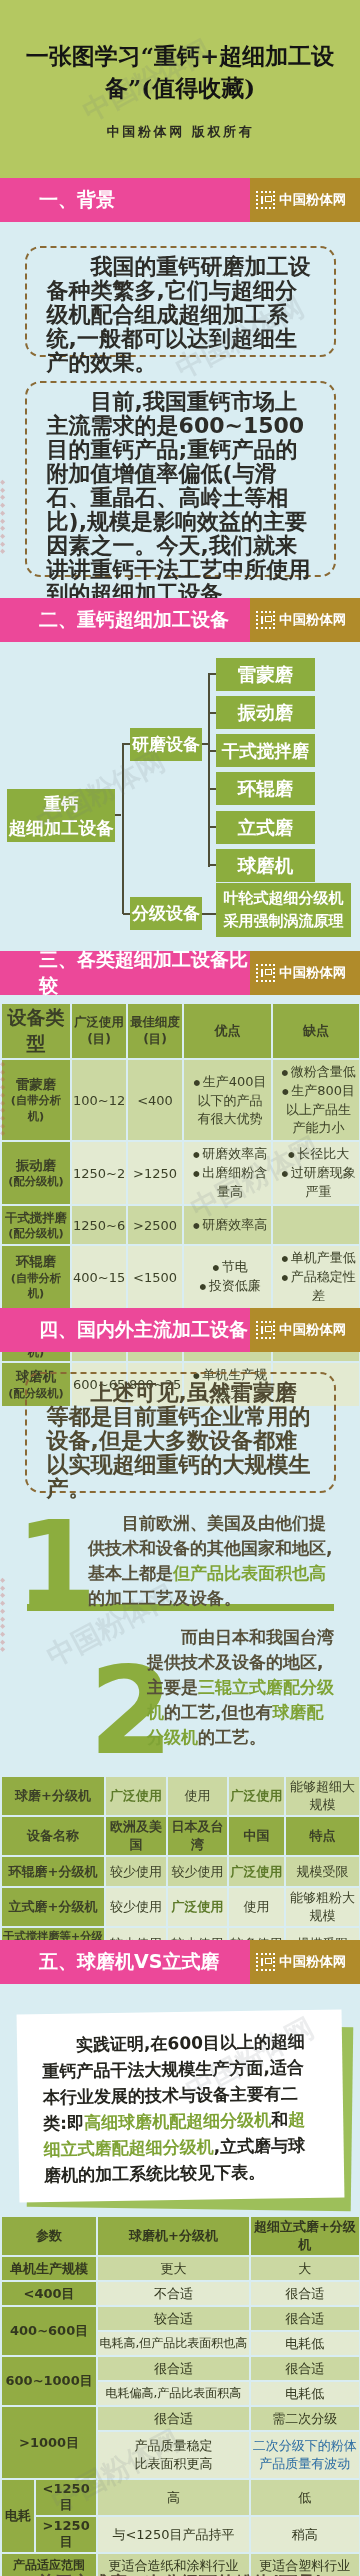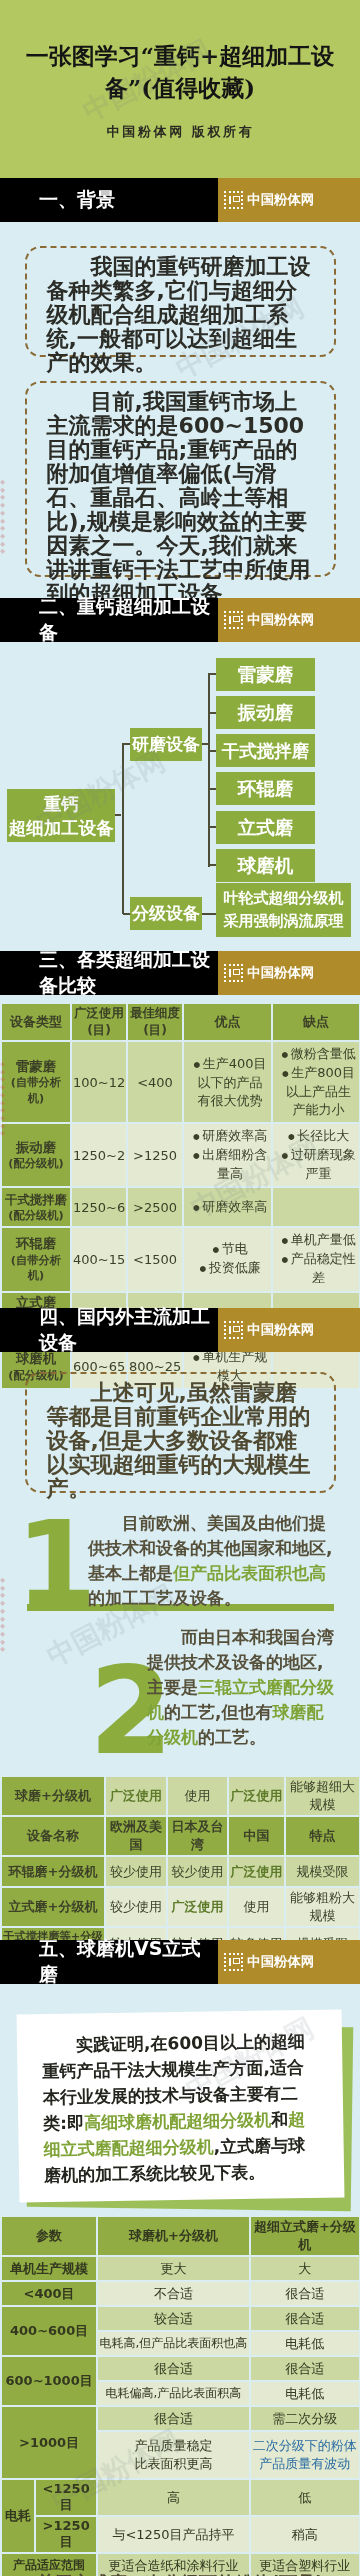--- a/index.html
+++ b/index.html
@@ -8,21 +8,21 @@
   .abs{position:absolute;}
   
   .title-block{position:absolute;left:0;top:0;width:361px;height:178px;background:#b4c861;}
   .main-title{position:absolute;left:20.6px;top:40px;width:319px;text-align:center;
       font-family:"DejaVu Serif","Liberation Serif",serif;font-weight:bold;
       font-size:23px;line-height:32px;color:#141414;}
   .sub-title{position:absolute;left:0;top:123px;width:361px;text-align:center;
       font-size:13px;letter-spacing:2.6px;color:#2a2a22;font-weight:600;}
   
   .hdr{position:absolute;left:0;width:361px;height:44px;display:flex;}
-  .hdr-left{width:218px;background:#000000;color:#fff;font-size:19px;font-weight:bold;
+  .hdr-left{width:250px;background:#ec4899;color:#fff;font-size:19px;font-weight:bold;
       display:flex;align-items:center;padding-left:39px;box-sizing:border-box;}
   .hdr-right{flex:1;background:#b08b2a;color:#fff;display:flex;align-items:center;
       gap:4.6px;padding-left:6.2px;box-sizing:border-box;}
   .hdr-right .t{font-size:13.4px;font-weight:bold;}
   .logo-icon{position:relative;display:inline-block;width:18.5px;height:18.5px;
       border:2.1px dotted #fff;box-sizing:border-box;flex:none;}
   .logo-icon .a{position:absolute;left:2.6px;top:3.1px;width:2.1px;height:8.2px;background:#fff;}
   .logo-icon .b{position:absolute;left:6.7px;top:3.1px;width:5.2px;height:4.6px;border:1.5px solid #fff;}
   
   .dbox{position:absolute;left:25px;width:311px;border:2.1px dashed #8a6a35;border-radius:15.5px;
@@ -144,21 +144,21 @@
   <table class="tbl t1" style="left:0;top:1002px;width:361px">
     <colgroup>
         <col style="width:68px">
         <col style="width:54px">
         <col style="width:54px">
         <col style="width:87px">
         <col style="width:86px">
       </colgroup>
     <tbody>
         <tr style="height:36px">
-      <td class="gcell" style="font-size:13px">设备类型</td>
+      <td class="gcell" style="font-size:19px">设备类型</td>
       <td class="gcell" style="font-size:12.4px">广泛使用(目)</td>
       <td class="gcell" style="font-size:12.4px">最佳细度(目)</td>
       <td class="gcell" style="font-size:13px">优点</td>
       <td class="gcell" style="font-size:13px">缺点</td>
     </tr>
     <tr style="height:57px">
       <td class="gcell">
             <div class="nm">雷蒙磨</div>
           <div class="sb">(自带分析机)</div>
           </td>

